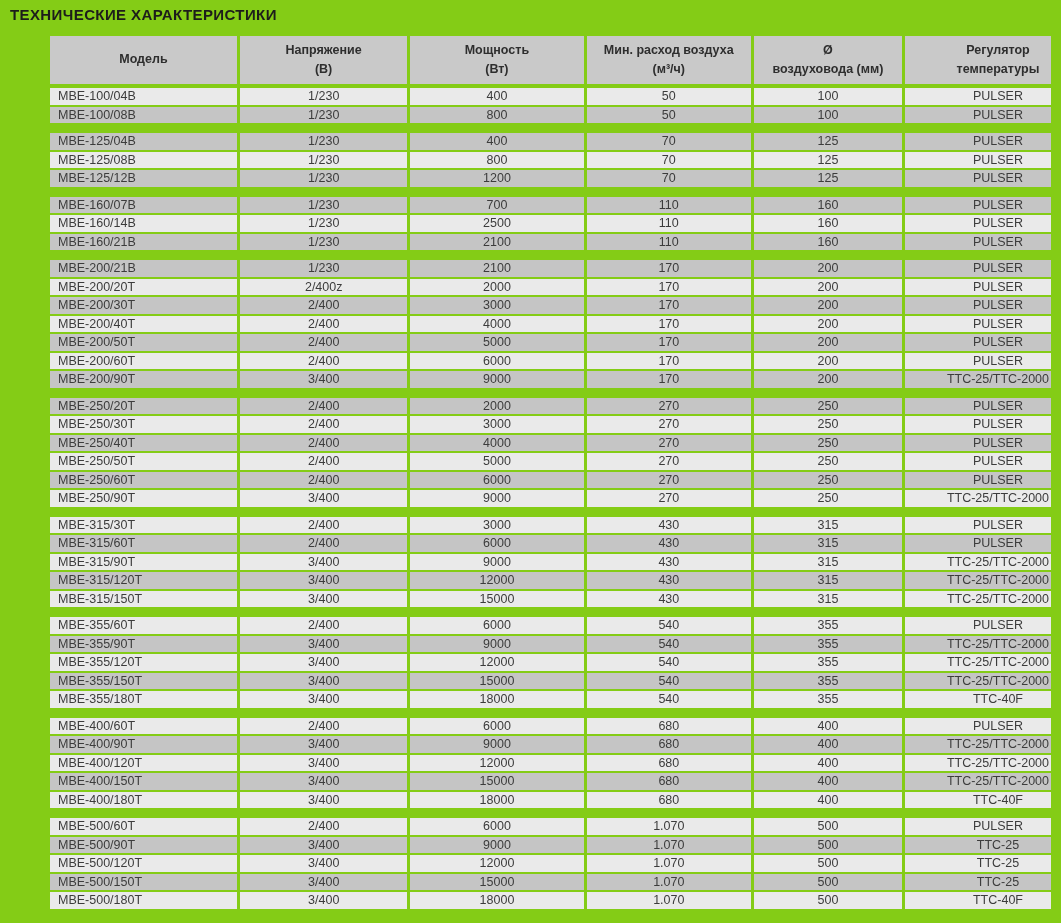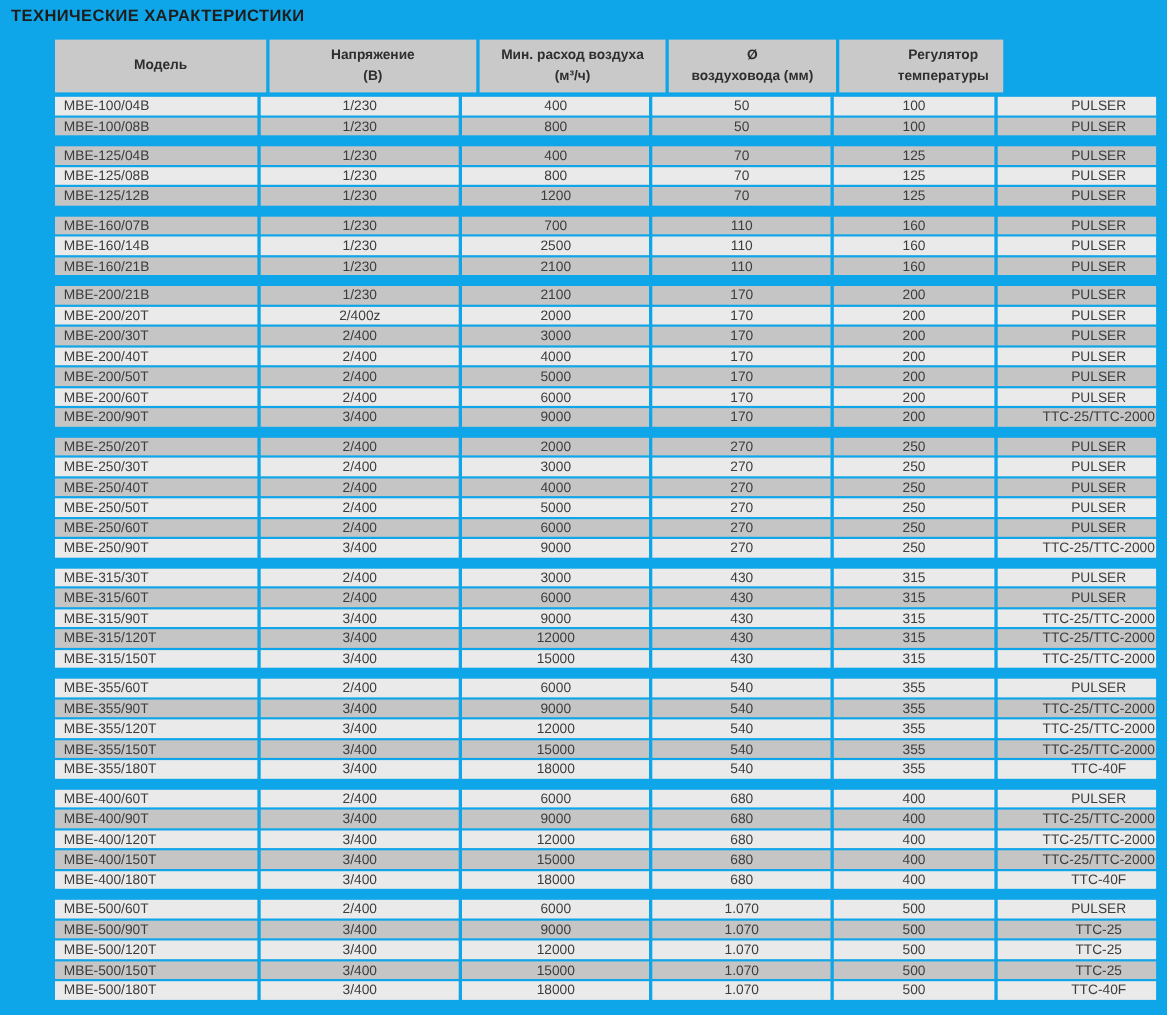--- a/index.html
+++ b/index.html
@@ -5,21 +5,21 @@
   * { box-sizing: border-box; margin: 0; padding: 0; }
   html, body {
     width: 1061px;
     background: #ffffff;
     font-family: "Liberation Sans", sans-serif;
   }
   .page {
     position: relative;
     width: 1061px;
     height: 923px;
-    background: #0ea5e9;
+    background: #84cc16;
     overflow: hidden;
     text-decoration: underline;
   }
   .title {
     position: absolute;
     left: 10px;
     top: 6px;
     font-size: 15px;
     font-weight: bold;
     letter-spacing: 0.4px;
@@ -46,21 +46,21 @@
     gap: 5px;
     font-weight: bold;
     font-size: 12.5px;
     color: var(--header-text, #2e2e2e);
     text-align: center;
     line-height: 1.1;
   }
   .header-cell span:empty { display: none; }
   
   .c0 { width: 192px; margin-left: 40px; }
-  .c1 { width: 188px; }
+  .c1 { width: 172px; }
   .c2 { width: 178px; }
   .c3 { width: 169px; }
   .c4 { width: 152px; }
   .c5 { width: 149px; padding-left: 40px; }
 
   .row {
     display: flex;
     gap: 3px;
     height: 16.5px;
     margin-bottom: 2px;
@@ -93,20 +93,24 @@
 
     <div class="header-row">
       <div class="header-cell c0">
         <span>Модель</span>
 
       </div>
       <div class="header-cell c1">
         <span>Напряжение</span>
         <span>(В)</span>
       </div>
+      <div class="header-cell c2">
+        <span>Мощность</span>
+        <span>(Вт)</span>
+      </div>
       <div class="header-cell c3">
         <span>Мин. расход воздуха</span>
         <span>(м³/ч)</span>
       </div>
       <div class="header-cell c4">
         <span>Ø</span>
         <span>воздуховода (мм)</span>
       </div>
       <div class="header-cell c5">
         <span>Регулятор</span>

